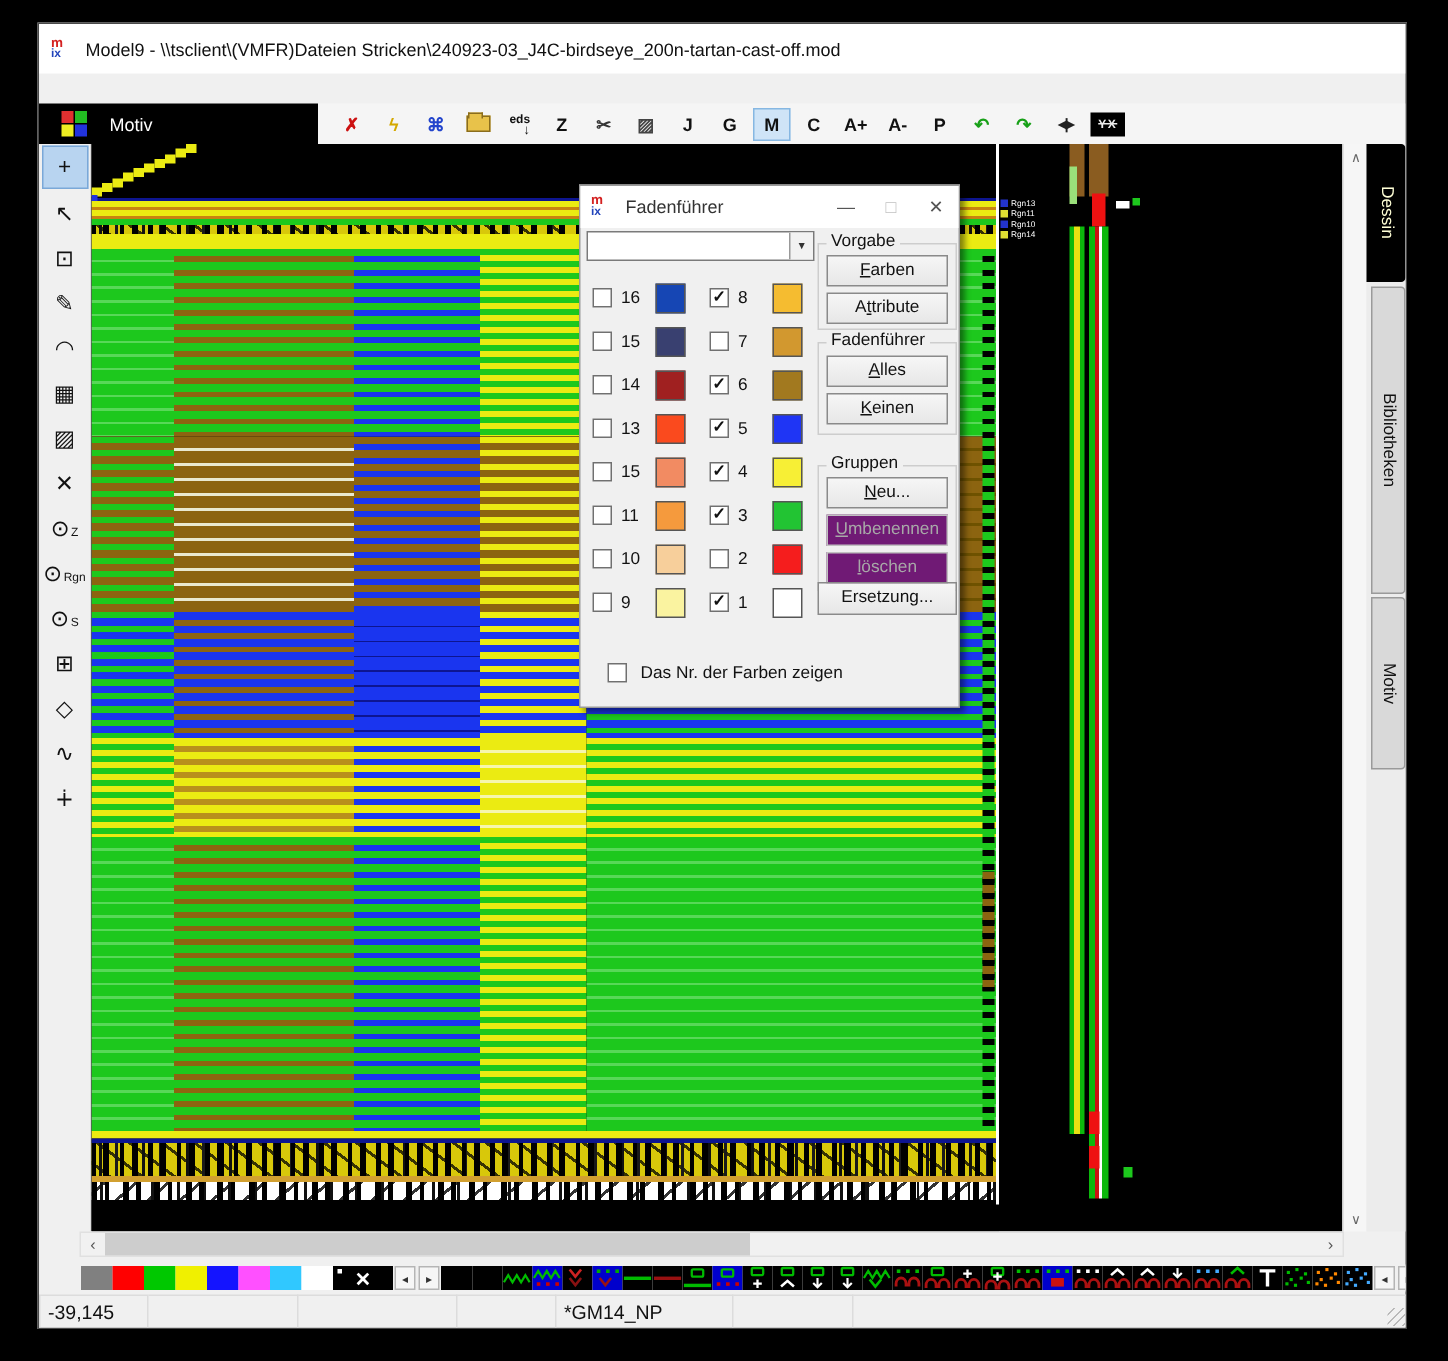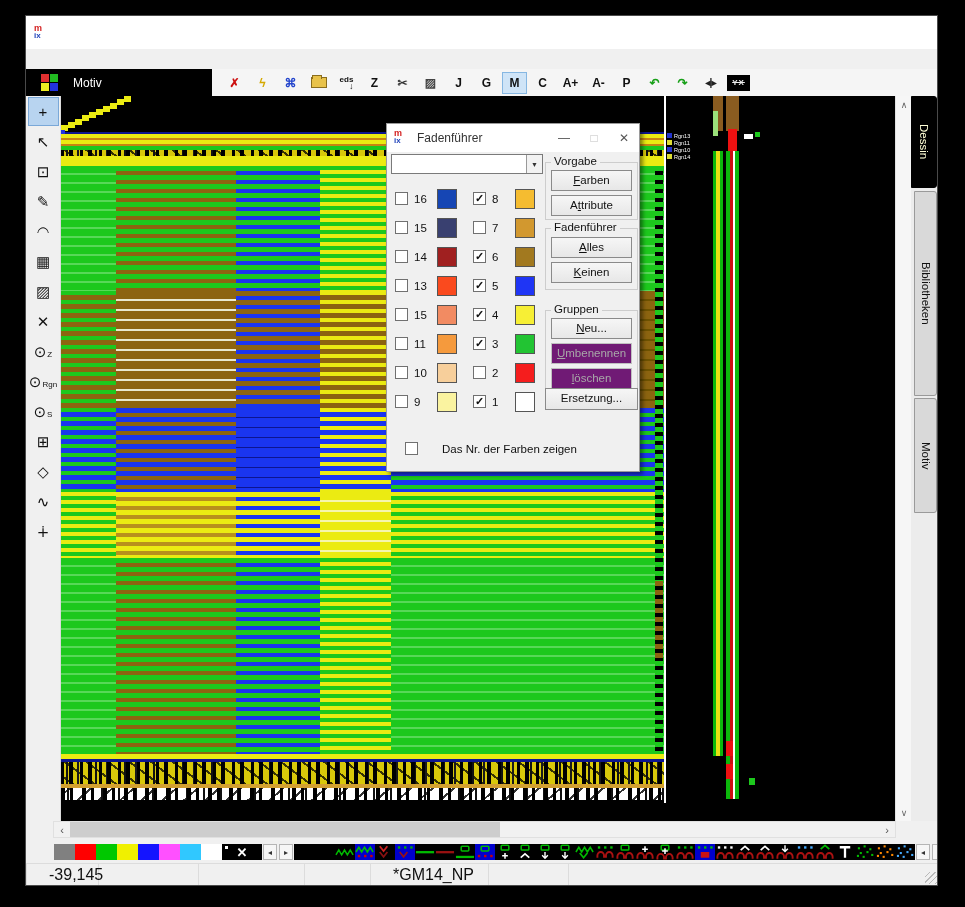--- a/index.html
+++ b/index.html
@@ -83,22 +83,22 @@
   .sw{width:21px;height:16px;flex:none}
   .xtile{width:40px;height:16px;background:#000;color:#fff;position:relative;flex:none;
     display:flex;align-items:center;justify-content:center;font-size:13px;font-weight:bold}
   .xtile:before{content:"";position:absolute;left:3px;top:2px;width:3px;height:3px;background:#fff}
   .minibtn{width:14px;height:16px;background:#f6f6f6;border:1px solid #b5b5b5;font-size:8px;color:#333;
     display:flex;align-items:center;justify-content:center;flex:none;margin:0 1px}
   .blacktile{width:21px;height:16px;background:#000;flex:none}
   .stile{width:20px;height:16px;flex:none}
   
   .statusbar{position:absolute;left:0;top:847px;width:913px;height:23px;background:#f0f0f0;display:flex}
-  .stcell{border:1px solid #dcdcdc;border-left:none;height:100%;font-size:16px;color:#111;
-    display:flex;align-items:center;padding-left:22px;flex:none}
+  .stcell{border:1px solid #dcdcdc;border-left:none;height:100%;font-size:13px;color:#111;
+    display:flex;align-items:center;padding-left:5px;flex:none}
   .stcell:first-child{border-left:1px solid #dcdcdc}
   .grip{position:absolute;right:2px;bottom:2px;width:12px;height:12px;
     background:repeating-linear-gradient(135deg,transparent 0 3px,#b9b9b9 3px 4px)}
   
   .dialog{position:absolute;left:386px;top:123px;width:254px;height:349px;background:#f0f0f0;
     border:1px solid #9a9a9a;box-shadow:3px 3px 4px rgba(0,0,0,.45)}
   .dlg-title{position:absolute;left:0;top:0;width:100%;height:28px;background:#fff;display:flex;align-items:center}
   .dlg-title .app-icon{margin-left:7px}
   .dlg-title-text{font-size:12px;color:#333;margin-left:7px;flex:1}
   .dlg-ctl{width:30px;height:28px;display:flex;align-items:center;justify-content:center;font-size:12px;color:#555}
@@ -111,31 +111,32 @@
   .cbx{width:13px;height:13px;background:#fff;border:1px solid #707070;font-size:11px;line-height:11px;
     text-align:center;font-weight:bold;color:#111;flex:none}
   .ynum{width:19px;margin-left:6px;font-size:11.5px;color:#111}
   .ysw{width:20px;height:20px;border:1px solid #555;margin-left:4px;flex:none}
   .group{position:absolute;left:158px;width:93px;border:1px solid #cdcdcd}
   .glabel{position:absolute;top:-8px;left:5px;background:#f0f0f0;padding:0 3px;font-size:11.5px;color:#111}
   .wbtn{position:absolute;left:5px;width:81px;height:21px;background:linear-gradient(#f6f6f6,#e7e7e7);
     border:1px solid #8a8a8a;font-size:11.5px;color:#111;text-align:center;line-height:19px}
   .wbtn.disabled{color:#a8a8a8;border-color:#c0c0c0;background:#701a75}
   .shownum{position:absolute;left:18px;top:318px;display:flex;align-items:center}
-  .shownum span{font-size:11.5px;color:#111;margin-left:24px}
+  .shownum span{font-size:11.5px;color:#111;margin-left:9px}
 </style>
 </head>
 <body>
 
 <div class="window">
   <div class="titlebar">
     <div class="app-icon">
         <span class="m">m</span>
         <span class="ix">ix</span>
       </div>
+    <span class="title-text">Model9 - \\tsclient\(VMFR)Dateien Stricken\240923-03_J4C-birdseye_200n-tartan-cast-off.mod</span>
   </div>
 
 
   <div class="toolbar">
     <div class="motivseg">
       <span class="motivicon">
           <i style="background: rgb(224, 48, 48);"></i>
           <i style="background: rgb(34, 187, 34);"></i>
           <i style="background: rgb(238, 238, 34);"></i>
           <i style="background: rgb(34, 51, 221);"></i>

